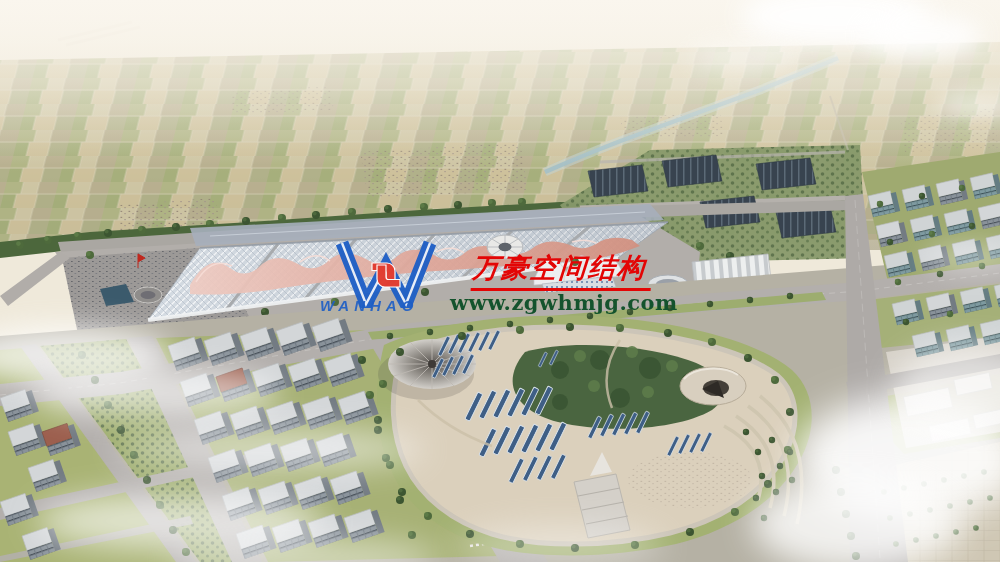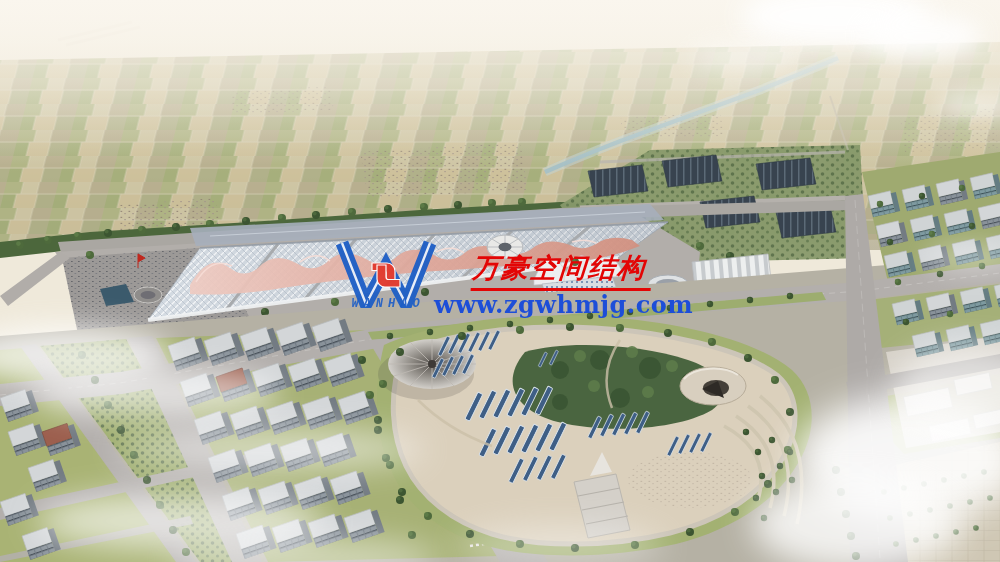--- a/index.html
+++ b/index.html
@@ -7,27 +7,27 @@
          font-family:"Liberation Sans",sans-serif;background:#efe9da;}
   #scene{position:absolute;left:0;top:0;}
   .cl{position:absolute;background:#fff;border-radius:50%;pointer-events:none;}
   
   #wm{position:absolute;left:0;top:0;width:1000px;height:562px;pointer-events:none;}
   .wm-cn{position:absolute;left:472px;top:250px;width:180px;
          font-family:"DejaVu Sans",sans-serif;font-weight:bold;font-style:italic;
          font-size:27px;letter-spacing:2px;color:#e30505;
          border-bottom:3px solid #e30505;padding-bottom:2px;white-space:nowrap;
          transform:skewX(-4deg);}
-  .wm-url{position:absolute;left:434px;top:290px;
+  .wm-url{position:absolute;left:450px;top:290px;
          font-family:"DejaVu Serif","Liberation Serif",serif;font-weight:bold;
-         font-size:24px;letter-spacing:0.5px;color:#1d4ed8;white-space:nowrap;}
+         font-size:21px;letter-spacing:0.5px;color:#14532d;white-space:nowrap;}
   .wm-logo{position:absolute;left:336px;top:240px;width:100px;height:68px;opacity:.95;}
-  .wm-latin{position:absolute;left:320px;top:297px;width:136px;text-align:center;
-         font-family:Liberation Mono, monospace;font-weight:bold;font-style:italic;
-         font-size:12px;letter-spacing:5px;color:#1d5ec6;opacity:.9;}
+  .wm-latin{position:absolute;left:320px;top:297px;width:136px;
+         font-family:Liberation Sans, sans-serif;font-weight:bold;font-style:italic;
+         font-size:15px;letter-spacing:5px;color:#1d5ec6;opacity:.9;}
 </style>
 </head>
 <body>
 
 <div id="stage">
 <svg id="scene" width="1000" height="562" viewBox="0 0 1000 562">
 <defs>
   <linearGradient id="skyG" x1="0" y1="0" x2="0" y2="1">
     <stop offset="0" stop-color="#f7f3ea"></stop>
           <stop offset=".35" stop-color="#eee7d6"></stop>

